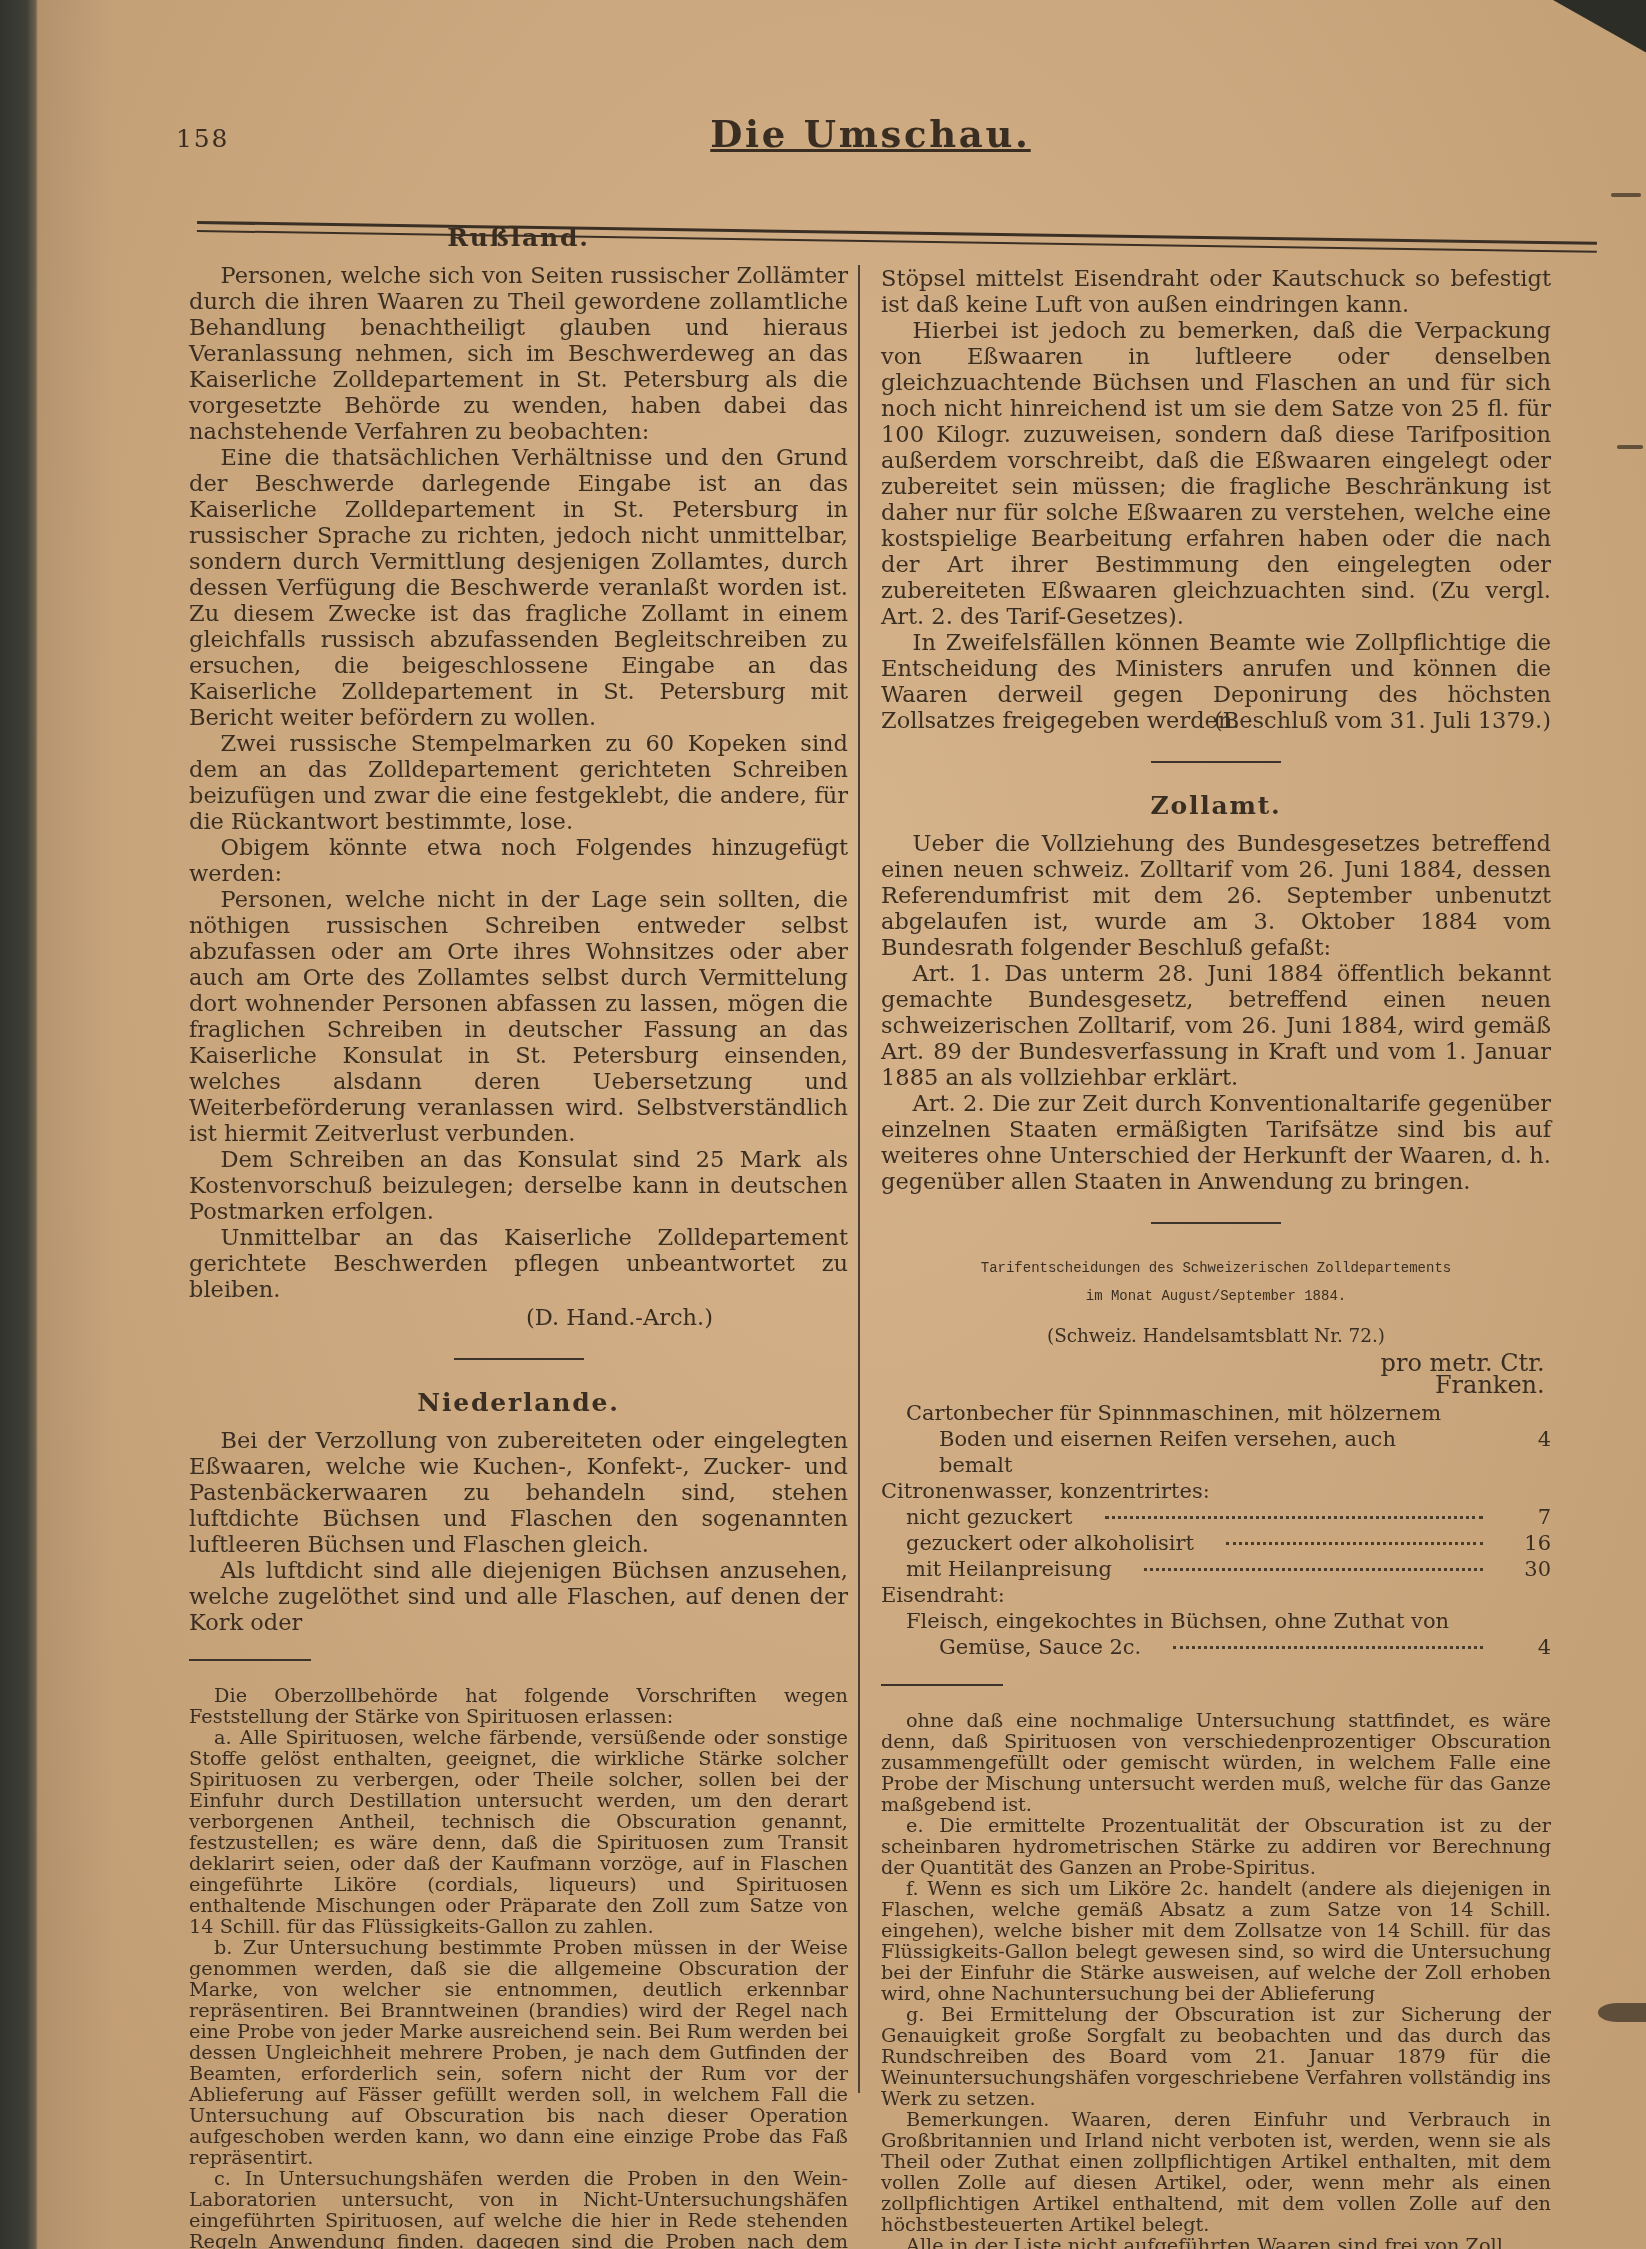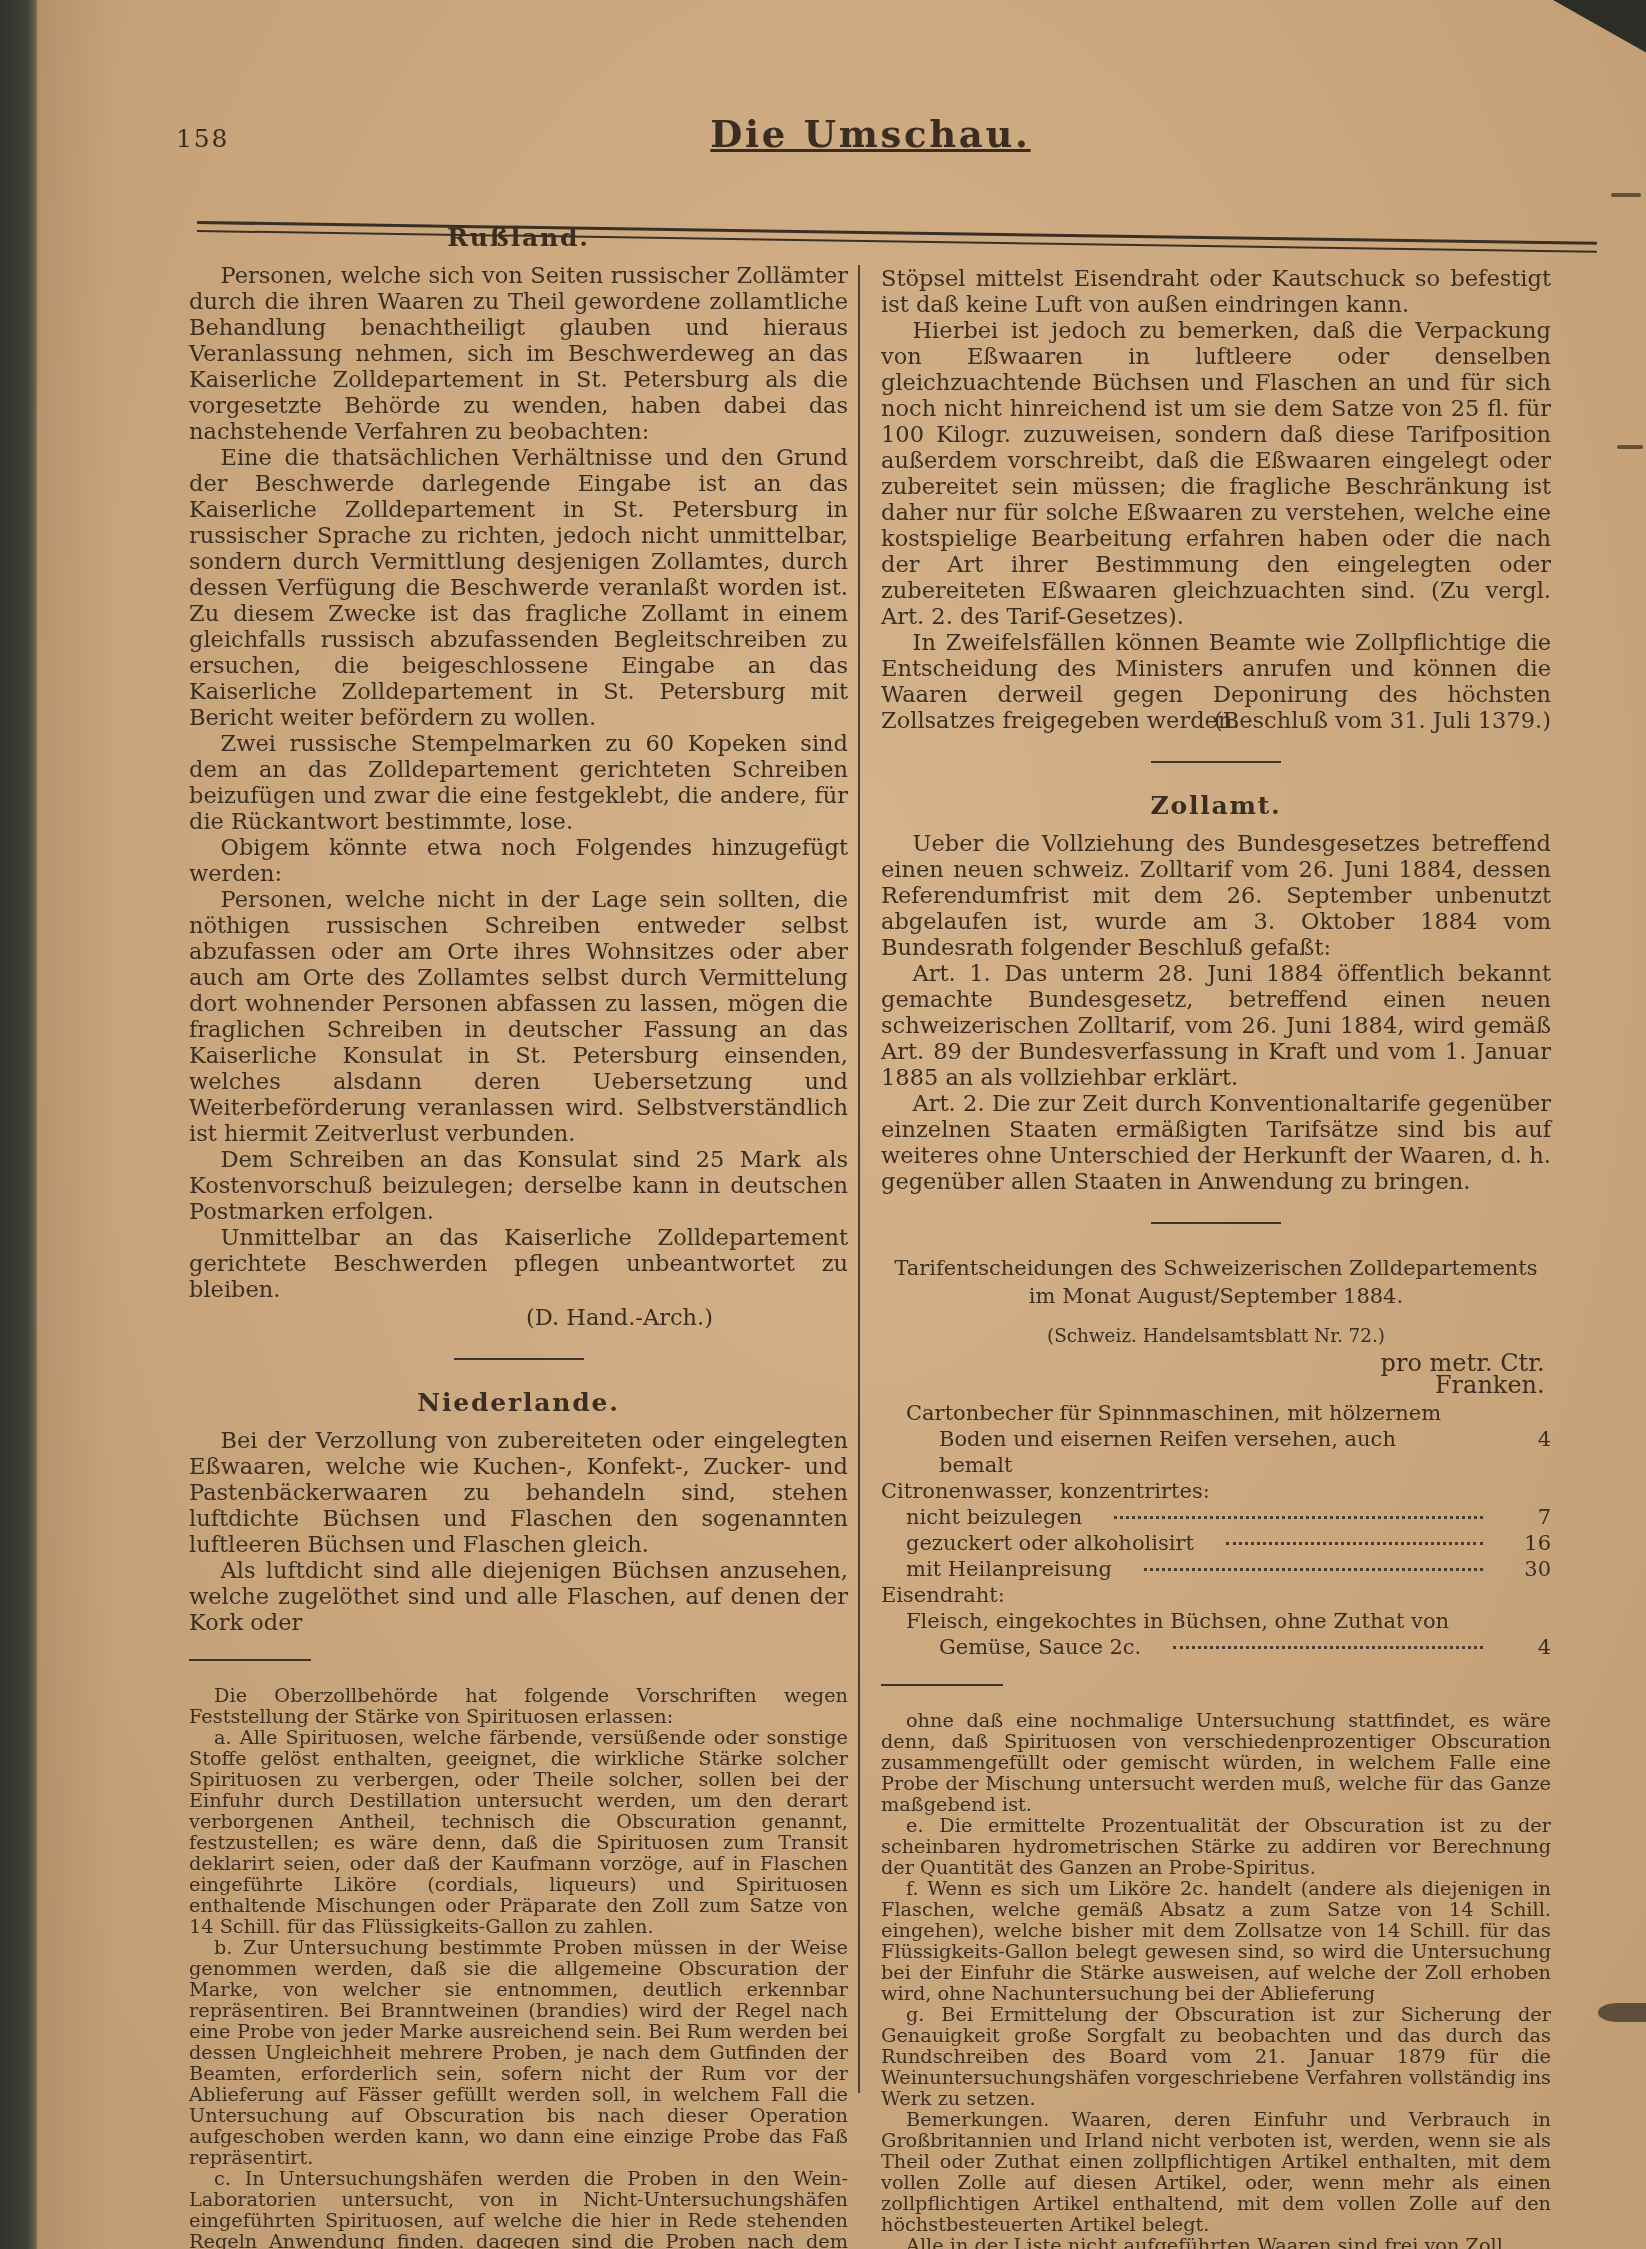--- a/index.html
+++ b/index.html
@@ -44,21 +44,21 @@
     letter-spacing:1.8px; margin:0 0 10.8px 0; }
   .source { text-align:right; margin-top:2.7px; }
   .source.inset { padding-right:135px; }
   .source.pullup { margin-top:-26px; }
   .mid-rule { width:130px; border-top:2.7px solid #3e332a; margin:28px auto 30px auto; }
   .fn-rule  { width:122px; border-top:2.2px solid #3e332a; margin:24px 0 23.4px 0; }
 
   .footnote { font-size:19.3px; line-height:21px; }
   .footnote p { text-indent:25px; }
 
-  .tariff-head { text-align:center; font-size:21px; line-height:28px; margin-top:11.7px; }
+  .tariff-head { text-align:center; font-size:14px; line-height:28px; margin-top:11.7px;font-family:Liberation Mono, monospace; }
   .tariff-source { text-align:center; font-size:18.4px; margin:13.5px 0 2.7px 0; }
   .unit-note { text-align:right; font-size:24px; line-height:22px; padding-right:6.3px; margin-bottom:4.5px; }
 
   .tariff { font-size:21px; line-height:26px; }
   .t-line { text-align:left; }
   .t-row { display:flex; align-items:baseline;gap:24px; }
   .ind1 { padding-left:25px; }
   .ind2 { padding-left:58px; }
   .leader { flex:1 1 auto; border-bottom:3.1px dotted #4a3c2b; margin:0 8px; transform:translateY(-5px); }
   .gap { flex:1 1 auto; }
@@ -136,21 +136,21 @@
 
     <div class="tariff">
       <div class="t-line ind1">Cartonbecher für Spinnmaschinen, mit hölzernem</div>
       <div class="t-row ind2">
         <span>Boden und eisernen Reifen versehen, auch bemalt</span>
         <span class="gap"></span>
         <span class="t-val">4</span>
       </div>
       <div class="t-line">Citronenwasser, konzentrirtes:</div>
       <div class="t-row ind1">
-        <span>nicht beizulegen</span>
+        <span>nicht gezuckert</span>
         <span class="leader"></span>
         <span class="t-val">7</span>
       </div>
       <div class="t-row ind1">
         <span>gezuckert oder alkoholisirt</span>
         <span class="leader"></span>
         <span class="t-val">16</span>
       </div>
       <div class="t-row ind1">
         <span>mit Heilanpreisung</span>

